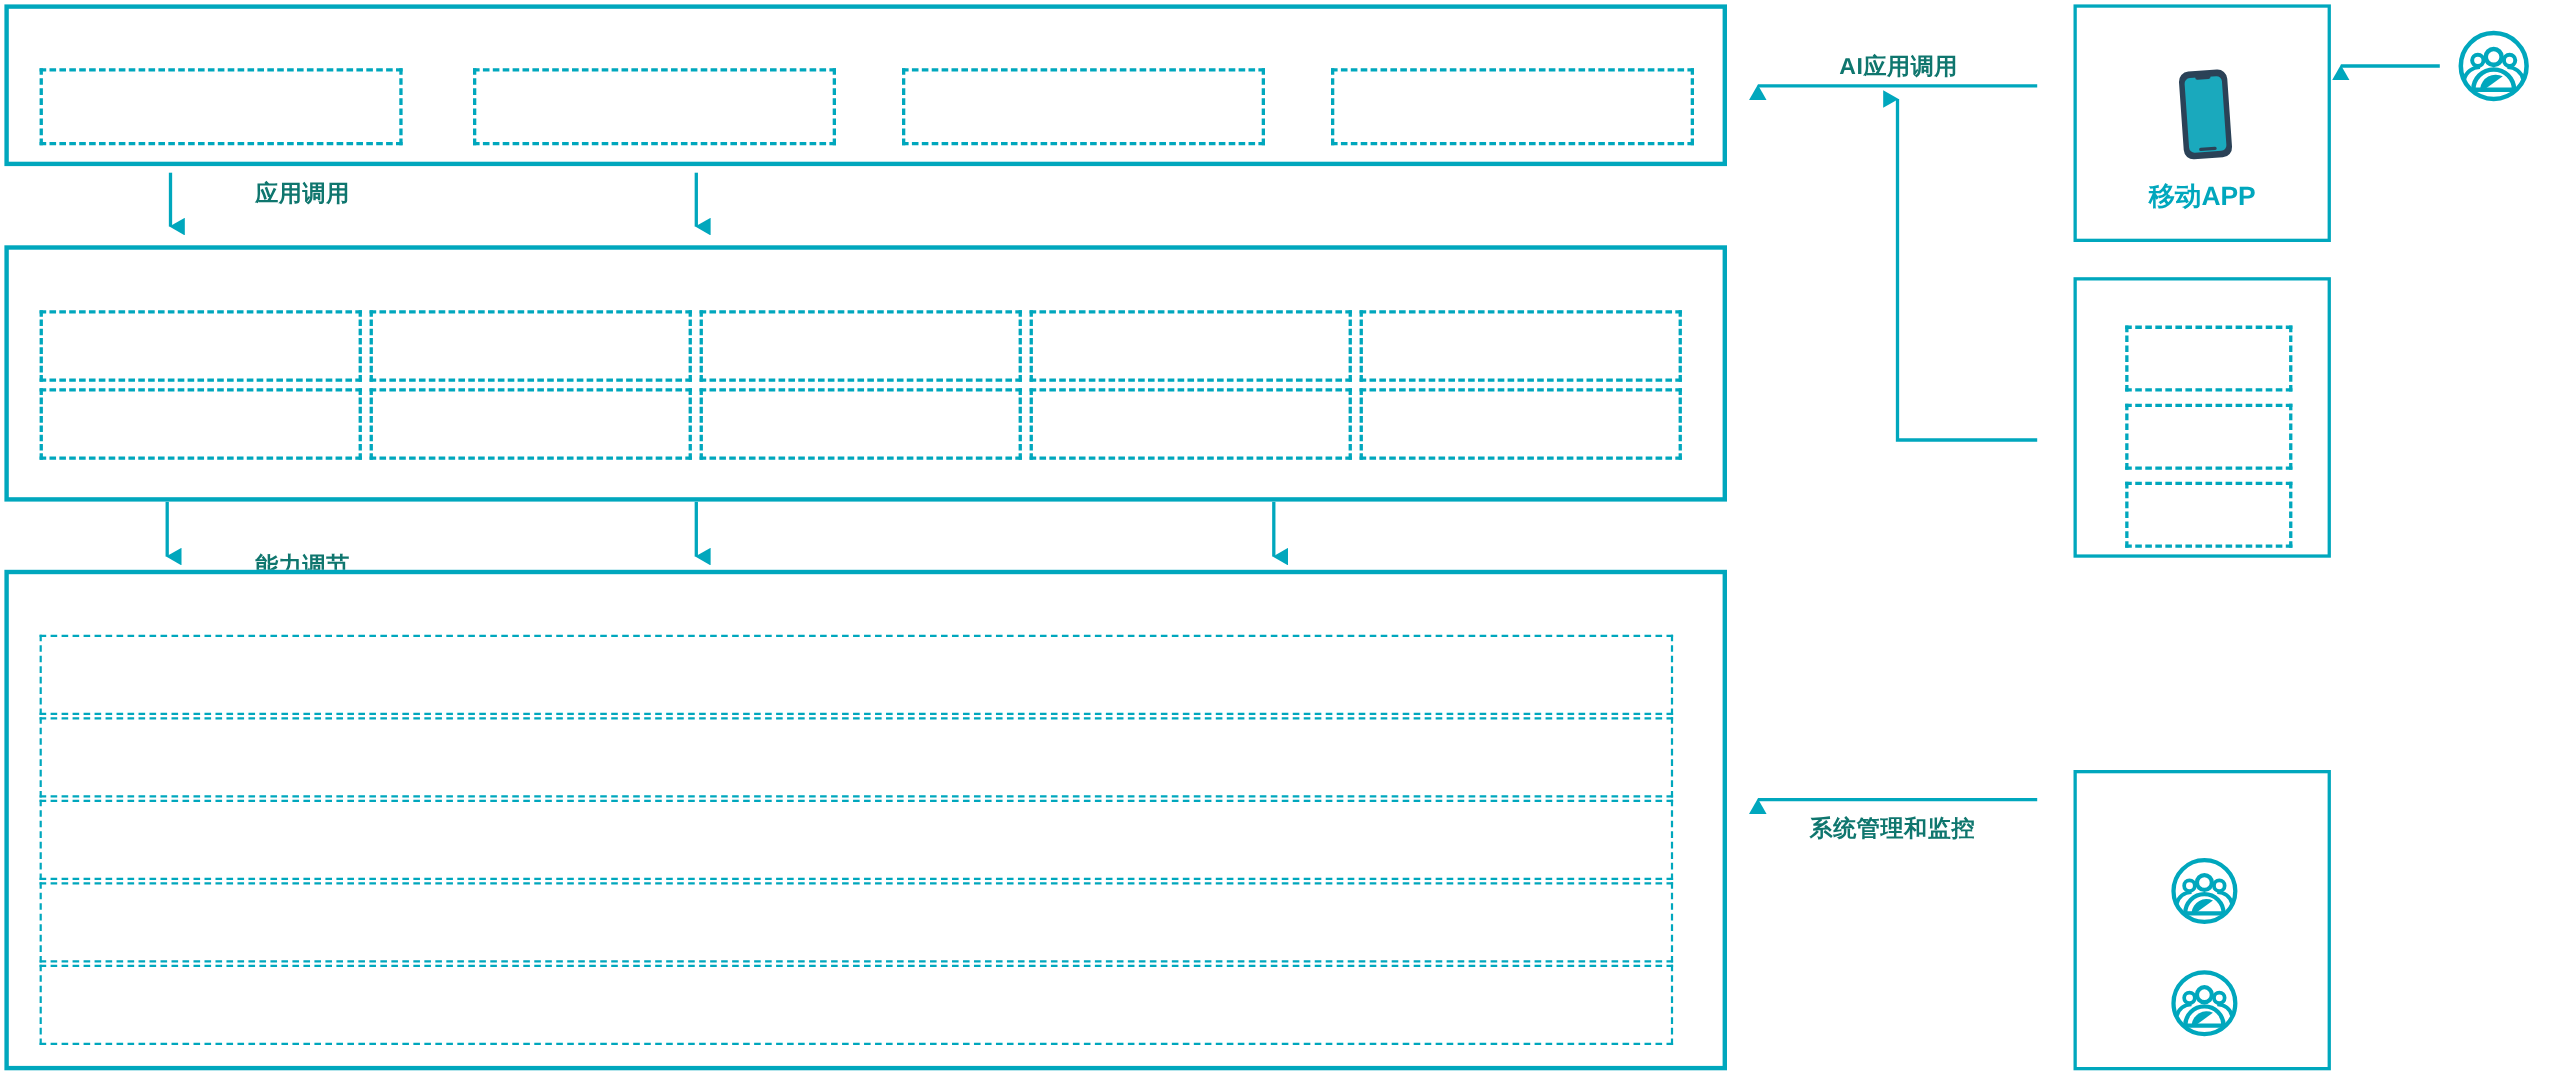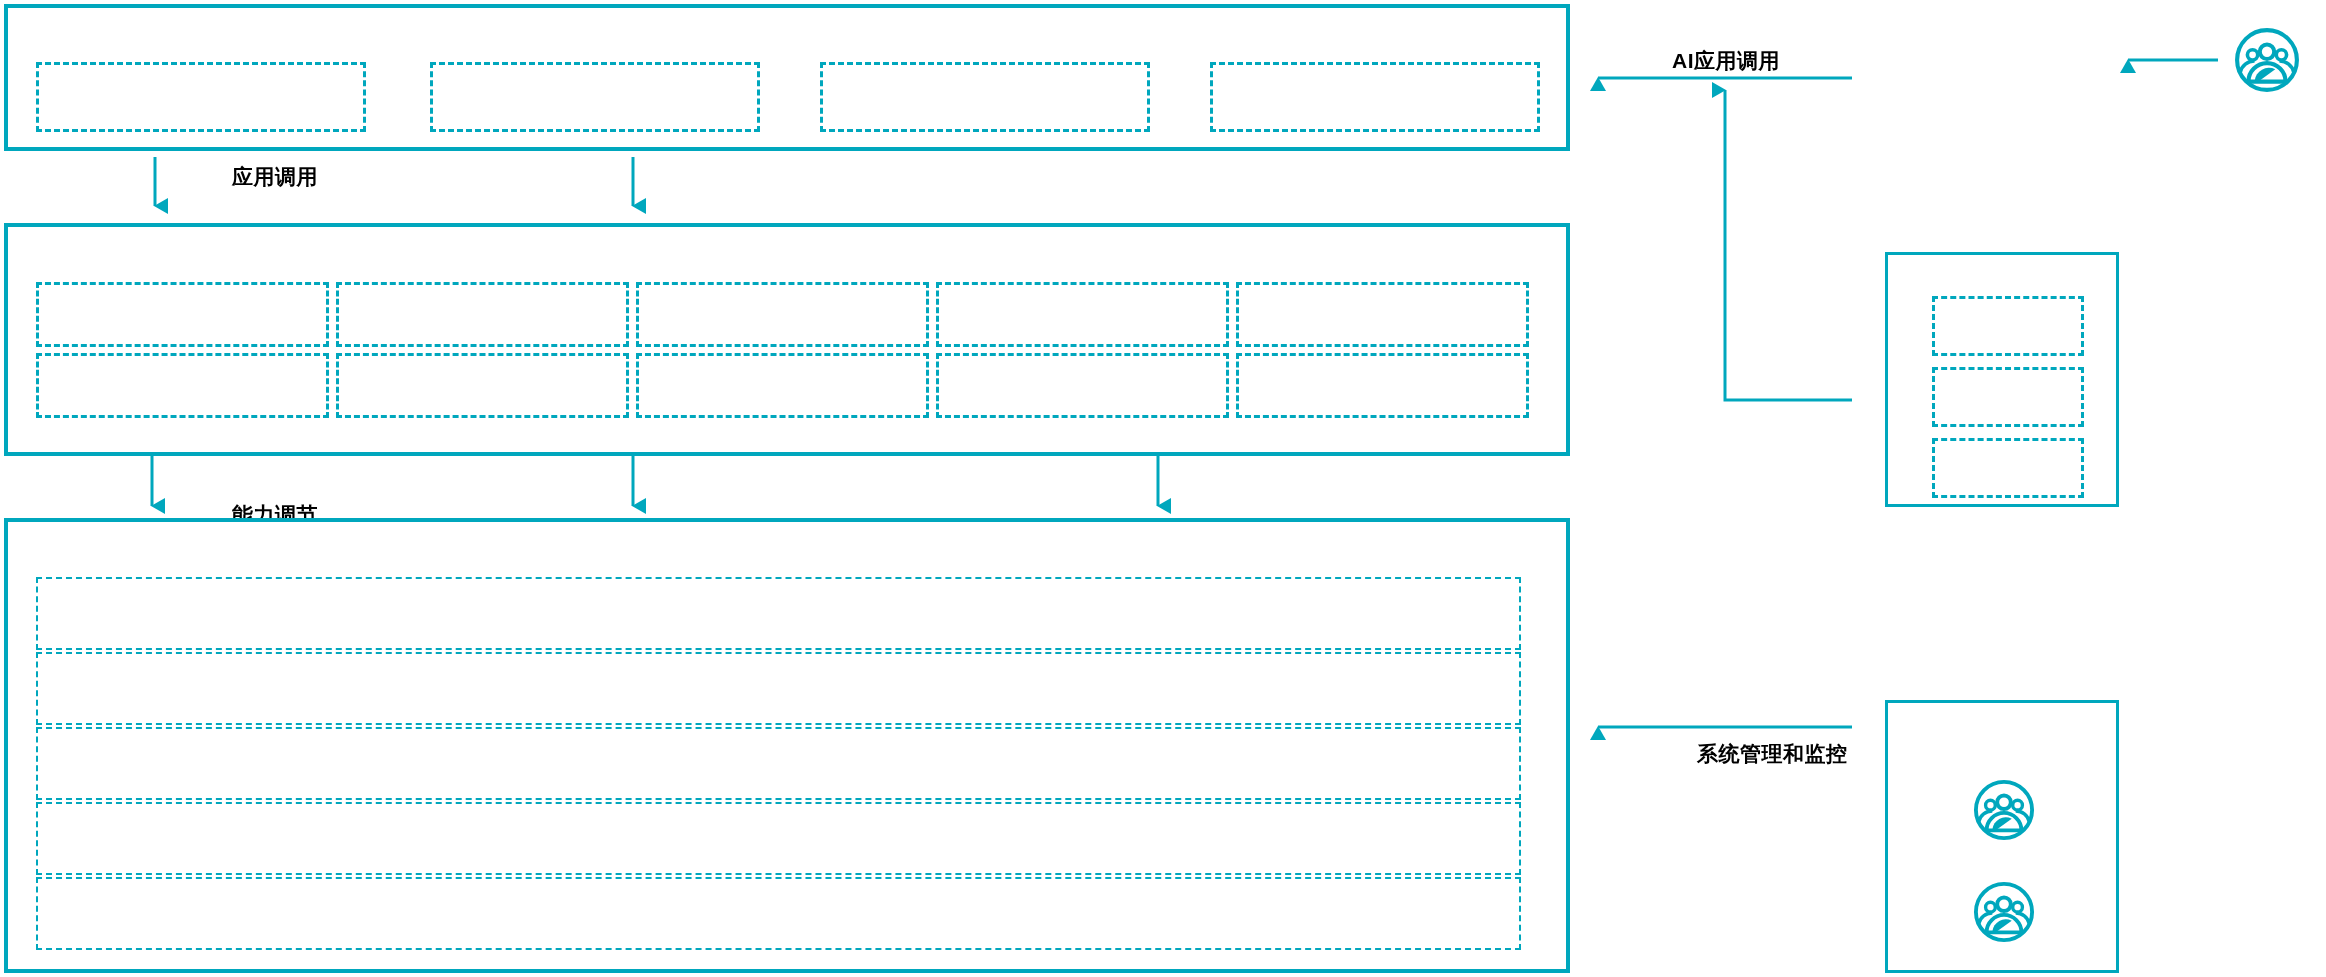--- a/index.html
+++ b/index.html
@@ -39,21 +39,21 @@
     border: 3px dashed #00a7bd;
     background: #ffffff;
   }
   .cell.thin {
     border-width: 2px;
   }
 
   
   .flow-label {
     position: absolute;
-    color: #000000;
+    color: #0f766e;
     font-size: 21px;
     font-weight: bold;
     white-space: nowrap;
     letter-spacing: 0.5px;
     line-height: 1;
   }
 
   
   #connectors {
     position: absolute;
@@ -155,22 +155,33 @@
   <div class="layer-box" style="left:4px; top:518px; width:1566px; height:455px;">
     <div class="cell thin" style="left:28px; top:55px; width:1485px; height:73px;"></div>
     <div class="cell thin" style="left:28px; top:130px; width:1485px; height:73px;"></div>
     <div class="cell thin" style="left:28px; top:205px; width:1485px; height:73px;"></div>
     <div class="cell thin" style="left:28px; top:280px; width:1485px; height:73px;"></div>
     <div class="cell thin" style="left:28px; top:355px; width:1485px; height:73px;"></div>
   </div>
 
   <div class="flow-label" style="left:1672px; top:50px;">AI应用调用</div>
 
-  <div class="flow-label" style="left:1697px; top:743px;">系统管理和监控</div>
-
+  <div class="flow-label" style="left:1645px; top:743px;">系统管理和监控</div>
+
+  <div class="side-box" style="left:1885px; top:4px; width:234px; height:216px;">
+    <svg class="phone-icon" style="left:82px; top:52px;" width="70" height="90" viewBox="0 0 70 90" xmlns="http://www.w3.org/2000/svg">
+      <g transform="rotate(-4 35 45)">
+        <rect x="14" y="6" width="42" height="78" rx="8" ry="8" fill="#2b4257" stroke="#2b4257" stroke-width="2"></rect>
+        <rect x="18" y="11" width="34" height="68" rx="5" ry="5" fill="#1aa9bd"></rect>
+        <rect x="28" y="9" width="14" height="4" rx="2" ry="2" fill="#2b4257"></rect>
+        <rect x="27" y="75" width="16" height="3" rx="1.5" ry="1.5" fill="#2b4257"></rect>
+      </g>
+    </svg>
+    <div class="side-caption" style="left:0; top:160px;">移动APP</div>
+  </div>
 
   <div class="side-box" style="left:1885px; top:252px; width:234px; height:255px;">
     <div class="cell" style="left:44px; top:41px; width:152px; height:60px;"></div>
     <div class="cell" style="left:44px; top:112px; width:152px; height:60px;"></div>
     <div class="cell" style="left:44px; top:183px; width:152px; height:60px;"></div>
   </div>
 
   <div class="side-box" style="left:1885px; top:700px; width:234px; height:273px;">
     <svg class="people-icon" style="left:85px; top:76px;" width="62" height="62" viewBox="0 0 64 64" xmlns="http://www.w3.org/2000/svg">
       <circle cx="32" cy="32" r="29" fill="none" stroke="#00a7bd" stroke-width="4"></circle>

